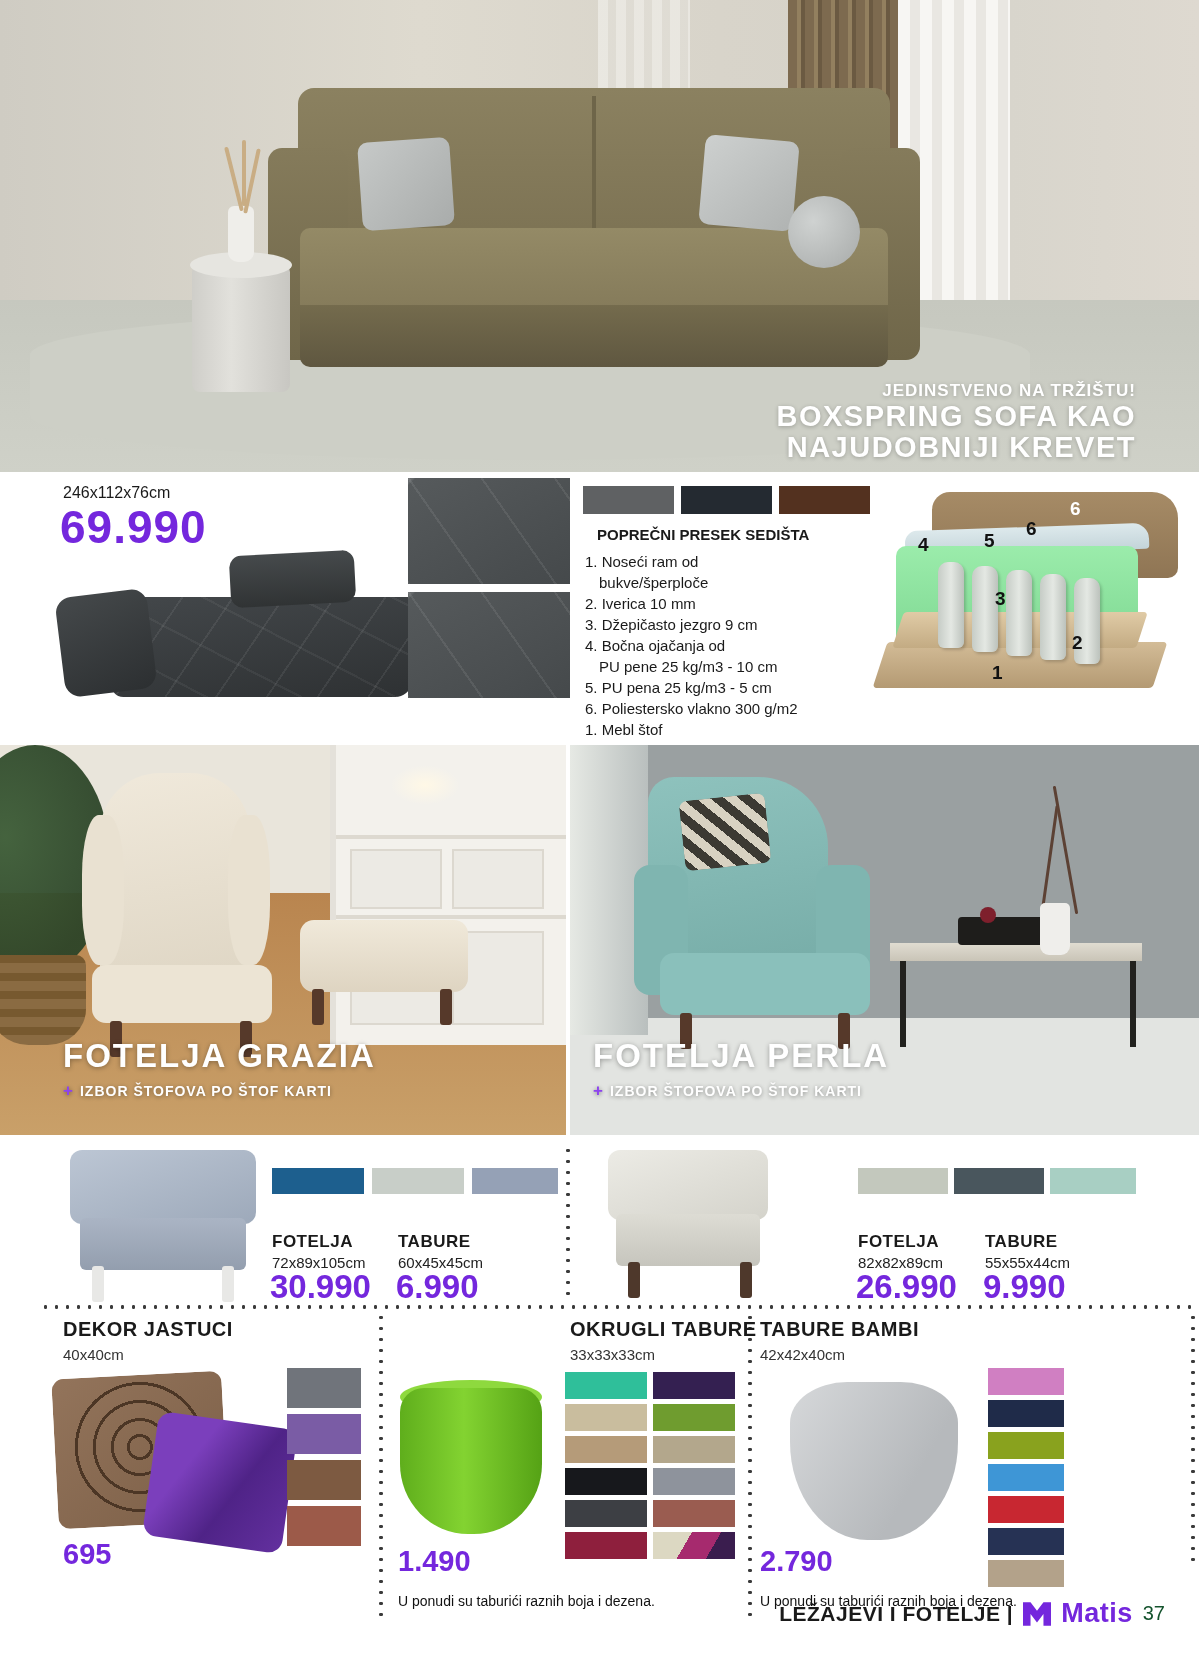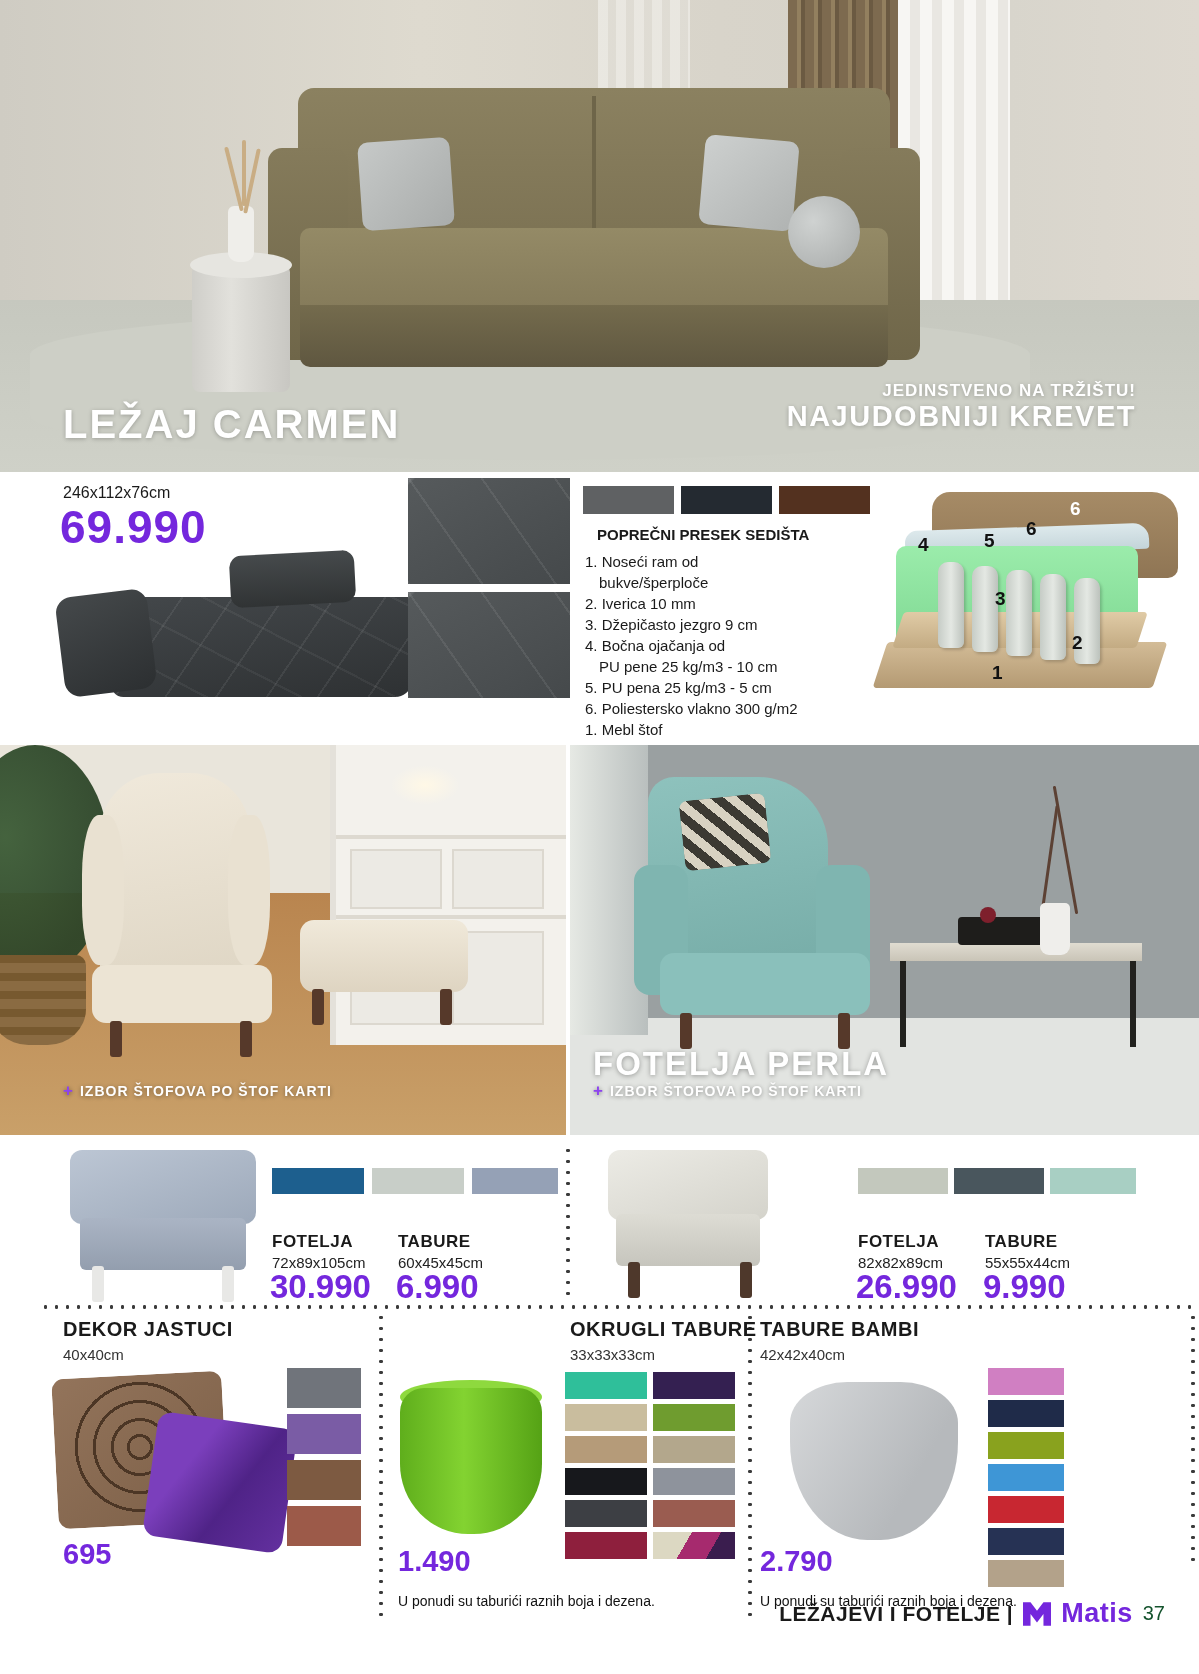--- a/index.html
+++ b/index.html
@@ -140,23 +140,23 @@
     <div class="abs sofa-skirt"></div>
     <div class="abs pillow-a"></div>
     <div class="abs pillow-b"></div>
     <div class="abs pillow-c"></div>
     <div class="abs side-table"></div>
     <div class="abs side-table-top"></div>
     <div class="abs vase"></div>
     <div class="sprig" style="left:232px;top:146px;transform:rotate(-14deg);"></div>
     <div class="sprig" style="left:242px;top:140px;"></div>
     <div class="sprig" style="left:250px;top:148px;transform:rotate(12deg);"></div>
-    <div class="abs hero-title">LEŽAJ CARMEN</div>
     <div class="abs badge">
       <div class="b1">JEDINSTVENO NA TRŽIŠTU!</div>
+      <div class="b2">BOXSPRING SOFA KAO</div>
       <div class="b2">NAJUDOBNIJI KREVET</div>
     </div>
   </div>
 
   <div class="abs dims" style="left:63px;top:484px;">246x112x76cm</div>
   <div class="abs price-xl" style="left: 60px; top: 500px; color: rgb(116, 39, 221);">69.990</div>
 
   <div class="abs bedsofa">
     <div class="bs-bed"></div>
     <div class="bs-arm-l"></div>
@@ -214,41 +214,42 @@
     <div class="basket"></div>
     <div class="chairG-back"></div>
     <div class="chairG-wing" style="left:82px;top:70px;"></div>
     <div class="chairG-wing" style="left:228px;top:70px;"></div>
     <div class="chairG-seat"></div>
     <div class="leg" style="left:110px;top:276px;"></div>
     <div class="leg" style="left:240px;top:276px;"></div>
     <div class="ottoG"></div>
     <div class="leg" style="left:312px;top:244px;"></div>
     <div class="leg" style="left:440px;top:244px;"></div>
+    <div class="abs photo-title" style="left:63px;top:292px;">FOTELJA GRAZIA</div>
     <div class="abs photo-sub" style="left:63px;top:336px;"><span class="plus">+</span><span>IZBOR ŠTOFOVA PO ŠTOF KARTI</span></div>
   </div>
 
   <div class="abs photoR">
     <div class="windowlight"></div>
     <div class="chairP-back"></div>
     <div class="chairP-arm" style="left:64px;top:120px;"></div>
     <div class="chairP-arm" style="left:246px;top:120px;"></div>
     <div class="chairP-seat"></div>
     <div class="pillowP"></div>
     <div class="leg" style="left:110px;top:268px;"></div>
     <div class="leg" style="left:268px;top:268px;"></div>
     <div class="tableP-top"></div>
     <div class="tableP-leg" style="left:330px;top:216px;"></div>
     <div class="tableP-leg" style="left:560px;top:216px;"></div>
     <div class="tray"></div>
     <div class="cup" style="left:410px;top:162px;"></div>
     <div class="branch" style="left:478px;top:60px;height:110px;transform:rotate(8deg);"></div>
     <div class="branch" style="left:494px;top:40px;height:130px;transform:rotate(-10deg);"></div>
     <div class="vaseP"></div>
-    <div class="abs photo-title" style="left:23px;top:300px;">FOTELJA PERLA</div>
+    <div class="abs photo-title" style="left:23px;top:292px;">FOTELJA PERLA</div>
     <div class="abs photo-sub" style="left:23px;top:336px;"><span class="plus">+</span><span>IZBOR ŠTOFOVA PO ŠTOF KARTI</span></div>
   </div>
 
   <div class="otto-cush" style="left:70px;top:1150px;width:186px;height:74px;background:linear-gradient(160deg,#bcc6d4,#9da9ba);"></div>
   <div class="otto-base" style="left:80px;top:1218px;width:166px;height:52px;background:linear-gradient(180deg,#aab4c4,#939eae);"></div>
   <div class="leg" style="left:92px;top:1266px;background:#e8e8e6;"></div>
   <div class="leg" style="left:222px;top:1266px;background:#e8e8e6;"></div>
 
   <div class="swatch" style="left: 272px; top: 1168px; width: 92px; height: 26px; background-color: rgb(29, 95, 142);"></div>
   <div class="swatch" style="left: 372px; top: 1168px; width: 92px; height: 26px; background-color: rgb(200, 206, 200);"></div>

